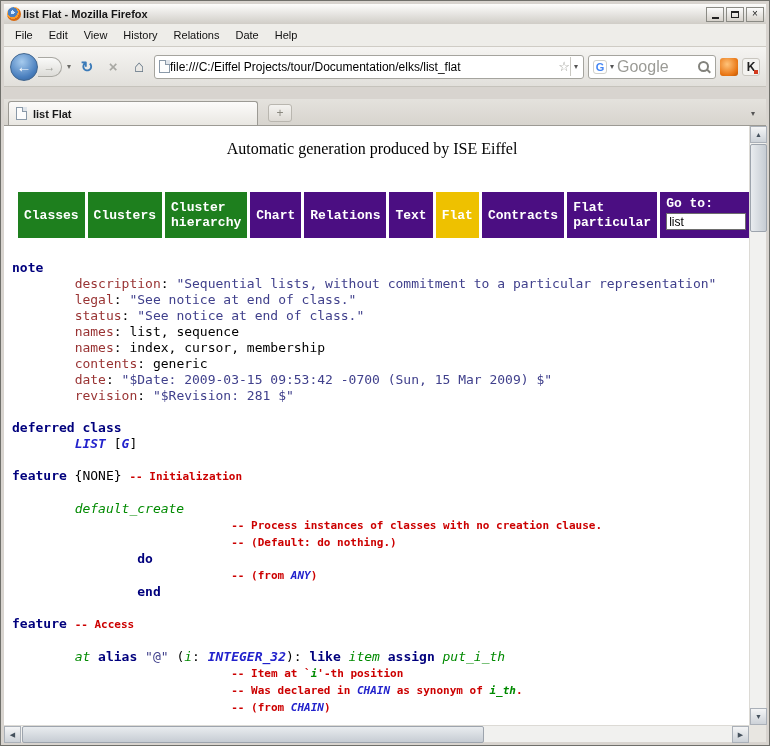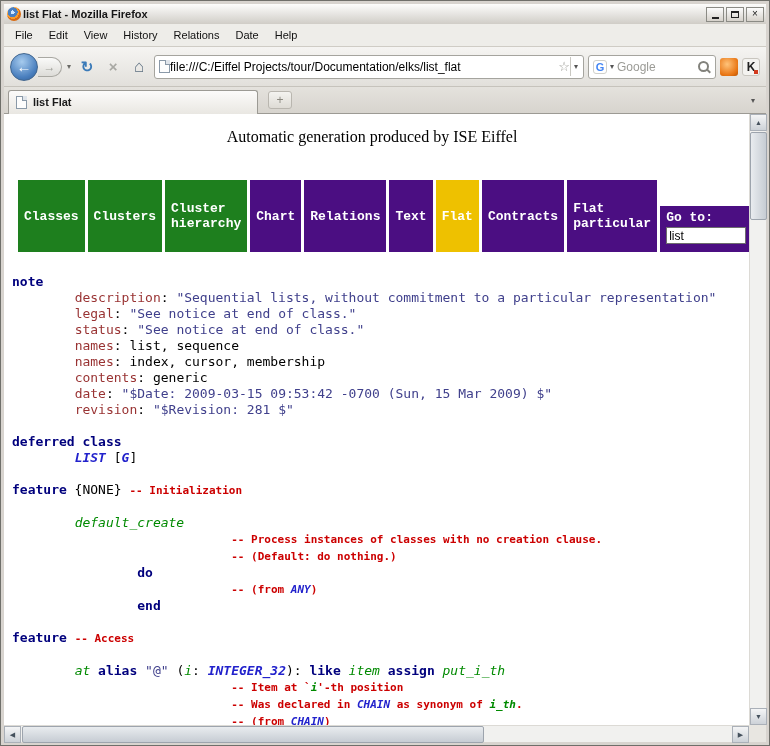--- a/index.html
+++ b/index.html
@@ -34,31 +34,31 @@
   .tbtn.home { color: #5d6f80; font-size: 17px; }
   .addressbar { flex: 1; min-width: 0; height: 24px; background: #fff; border: 1px solid #a5a49e; border-radius: 3px; display: flex; align-items: center; gap: 0; padding: 0 2px 0 4px; }
   .doc-icon { width: 11px; height: 13px; background: #fdfdfd; border: 1px solid #8a99a8; display: inline-block; position: relative; flex: 0 0 11px; }
   .doc-icon::after { content: ""; position: absolute; right: -1px; top: -1px; width: 4px; height: 4px; background: #dfe4ea; border-left: 1px solid #8a99a8; border-bottom: 1px solid #8a99a8; }
   .url { flex: 1; min-width: 0; font-size: 12px; color: #000; white-space: nowrap; overflow: hidden; }
   .star { font-size: 13px; color: #9a9a94; line-height: 13px; }
   .urlcaret { font-size: 8px; color: #555; border-left: 1px solid #c9c8c2; padding: 5px 3px; }
   .searchbox { flex: 0 0 128px; height: 24px; background: #fff; border: 1px solid #a5a49e; border-radius: 3px; display: flex; align-items: center; gap: 3px; padding: 0 4px; }
   .g-icon { width: 14px; height: 14px; border: 1px solid #d0d0cb; border-radius: 3px; font-size: 11px; font-weight: bold; color: #4285f4; display: flex; align-items: center; justify-content: center; background: #fff; }
   .scaret { font-size: 8px; color: #555; }
-  .sterm { flex: 1; font-size: 12px; color: #9b9b96; white-space: nowrap; overflow: hidden; }
+  .sterm { flex: 1; font-size: 16px; color: #9b9b96; white-space: nowrap; overflow: hidden; }
   .mag { width: 14px; height: 14px; position: relative; display: inline-block; flex: 0 0 14px; }
   .mag::before { content: ""; position: absolute; left: 1px; top: 1px; width: 7px; height: 7px; border: 2px solid #82827c; border-radius: 50%; }
   .mag::after { content: ""; position: absolute; left: 9px; top: 10px; width: 5px; height: 2px; background: #82827c; transform: rotate(45deg); }
   .ext { width: 18px; height: 18px; display: flex; align-items: center; justify-content: center; border-radius: 3px; }
   .ext1 { background: radial-gradient(circle at 40% 35%, #ffc37a, #e87412 70%, #b85404); }
   .ext2 { font-size: 12px; font-weight: bold; color: #222; position: relative; background: #f4f3f0; border: 1px solid #c9c6bf; }
   .ext2::after { content: ""; position: absolute; right: 1px; bottom: 1px; width: 4px; height: 4px; background: #d23a1e; }
 
   
-  .tabbar { height: 27px; flex: 0 0 27px; background: linear-gradient(#e4e2dd,#d7d4ce); border-bottom: 1px solid #9c9a94; display: flex; align-items: center; padding: 3px 4px 0 4px; }
+  .tabbar { height: 27px; flex: 0 0 27px; background: linear-gradient(#e4e2dd,#d7d4ce); border-bottom: 1px solid #9c9a94; display: flex; align-items: flex-end; padding: 3px 4px 0 4px; margin-top: 12px; }
   .tab { width: 250px; height: 24px; border: 1px solid #9c9a94; border-bottom: none; border-radius: 3px 3px 0 0; background: linear-gradient(#fcfbfa,#e9e7e2); display: flex; align-items: center; gap: 6px; padding: 0 7px; }
   .tab-label { font-size: 11px; font-weight: bold; color: #1a1a1a; }
   .newtab { width: 24px; height: 18px; margin: 0 0 3px 10px; border: 1px solid #b9b6af; border-radius: 3px; background: linear-gradient(#f4f3f0,#dedbd5); color: #8a887f; font-size: 12px; display: flex; align-items: center; justify-content: center; }
   .alltabs { margin-left: auto; margin-bottom: 3px; width: 18px; height: 18px; display: flex; align-items: center; justify-content: center; font-size: 8px; color: #555; }
 
   
   .viewport { flex: 1; position: relative; background: #fff; }
   .content { position: absolute; left: 0; top: 0; right: 17px; bottom: 17px; overflow: hidden; background: #fff; padding: 8px 0 0 8px; }
   .vscroll { position: absolute; right: 0; top: 0; bottom: 17px; width: 17px; background: #f1f1ef; border-left: 1px solid #dcdad5; }
   .hscroll { position: absolute; left: 0; right: 17px; bottom: 0; height: 17px; background: #f1f1ef; border-top: 1px solid #dcdad5; }
@@ -72,21 +72,21 @@
   
   .statusbar { height: 22px; flex: 0 0 22px; background: linear-gradient(#f4f3f1,#dbd8d2); border-top: 1px solid #b5b2ab; display: flex; align-items: center; padding: 0 2px 0 7px; }
   .status-text { flex: 1; font-size: 11px; color: #111; }
   .grip { width: 14px; height: 14px; align-self: flex-end;
     background: repeating-linear-gradient(-45deg, transparent 0 3px, #b3b0a8 3px 4px, #fdfdfc 4px 5px); }
 
   
   .page-header { font-family: "Liberation Serif", serif; font-size: 16px; color: #000; text-align: center; margin: 6px 17px 0 0; }
   .navrow { display: flex; gap: 3px; margin: 34px 0 0 6px; align-items: stretch; }
   .navbtn { color: #fff; font-family: "Liberation Mono", monospace; font-weight: bold; font-size: 13px; line-height: 15px; padding: 4px 6px; min-height: 46px; display: flex; align-items: center; }
-  .navbtn.goto { flex-direction: column; align-items: flex-start; justify-content: flex-start; gap: 2px; width: 92px; margin-top: 26px; }
+  .navbtn.goto { flex-direction: column; align-items: flex-start; justify-content: flex-start; gap: 2px; width: 92px; }
   .navbtn input { width: 80px; height: 17px; font-size: 12px; font-family: "Liberation Sans", sans-serif; border: 1px solid #6d6d6d; border-radius: 0; padding: 0 2px; background: #fff; color: #000; }
   .code { margin-top: 22px; font-family: "DejaVu Sans Mono", "Liberation Mono", monospace; font-size: 13px; color: #000; }
   .code-line { white-space: pre; line-height: 16px; min-height: 16px; }
   .tk-kw   { color: #00007d; font-weight: bold; }
   .tk-tag  { color: #993333; margin-top: 15px; }
   .tk-str  { color: #40408c; }
   .tk-pl   { color: #000; }
   .tk-cls  { color: #2222cc; font-style: italic; font-weight: bold; }
   .tk-ft   { color: #008a00; font-style: italic; }
   .tk-cm   { color: #cc0000; font-size: 11px; font-weight: bold; }

